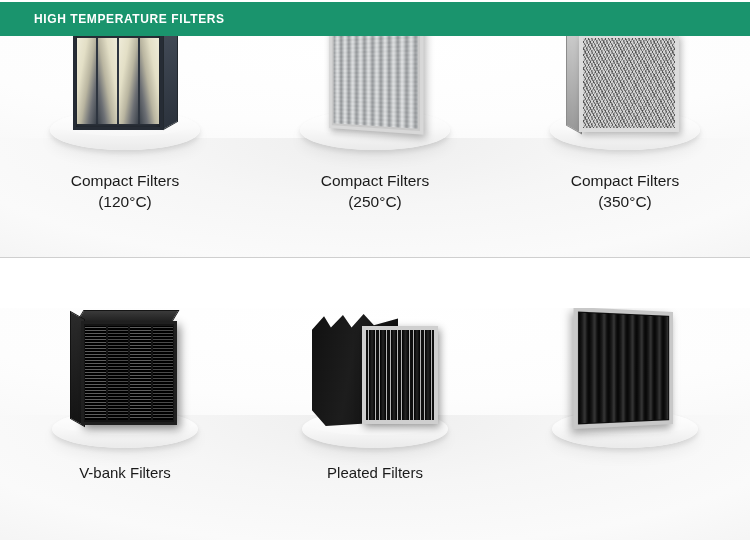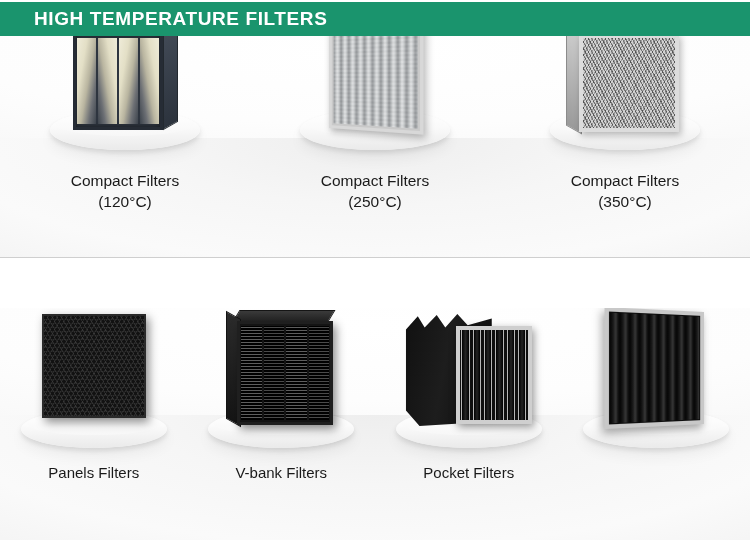--- a/index.html
+++ b/index.html
@@ -14,21 +14,21 @@
   
   .bar{
     position:absolute;left:0;width:750px;
     background:#1a946d;
     display:flex;align-items:center;
   }
   .bar-title{
     color:#ffffff;
     font-weight:bold;
     letter-spacing:.6px;
-    font-size:19px;
+    font-size:12px;
     padding-left:34px;
     white-space:nowrap;
   }
   #bar1{top:2px;height:34px;}
   #bar2{top:276px;height:32px;}
 
   
   .section{position:absolute;left:0;width:750px;overflow:hidden;}
   #sec1{top:36px;height:222px;}
   #sec2{top:308px;height:232px;}
@@ -323,32 +323,20 @@
   </div>
 
   <div class="divider"></div>
 
 
   <div class="section" id="sec2">
     <div class="backdrop"></div>
 
     <div class="row" id="row2">
 
-      <div class="cell">
-        <div class="stage">
-          <div class="pedestal"></div>
-          <div class="contact-shadow" style="width:96px;height:14px;bottom:40px;"></div>
-          <div class="product p4">
-            <div class="face">
-              <div class="honey"></div>
-            </div>
-          </div>
-        </div>
-        <div class="caption">Panels Filters</div>
-      </div>
 
       <div class="cell">
         <div class="stage">
           <div class="pedestal"></div>
           <div class="contact-shadow" style="width:100px;height:15px;bottom:36px;"></div>
           <div class="product p5">
             <div class="top"></div>
             <div class="side"></div>
             <div class="face">
               <div class="vcell"></div>
@@ -370,21 +358,21 @@
             <div class="frame">
               <div class="pocket"></div>
               <div class="pocket"></div>
               <div class="pocket"></div>
               <div class="pocket"></div>
               <div class="pocket"></div>
               <div class="pocket"></div>
             </div>
           </div>
         </div>
-        <div class="caption">Pocket Filters</div>
+        <div class="caption">Pleated Filters</div>
       </div>
 
       <div class="cell">
         <div class="stage">
           <div class="pedestal"></div>
           <div class="contact-shadow" style="width:88px;height:14px;bottom:38px;"></div>
           <div class="product p7">
             <div class="pnl">
               <div class="pleats"></div>
             </div>

